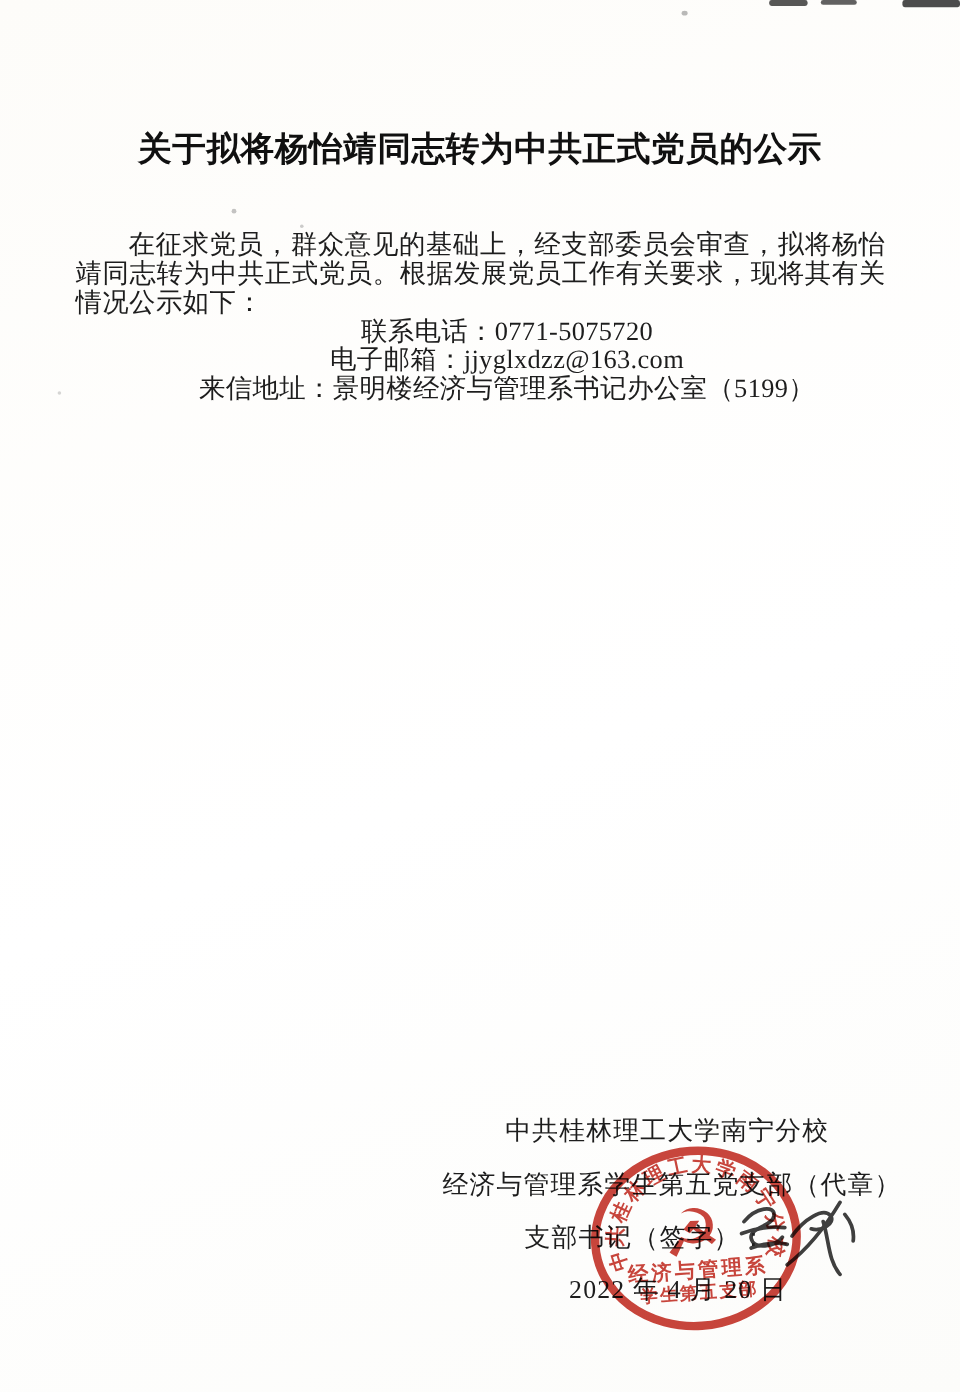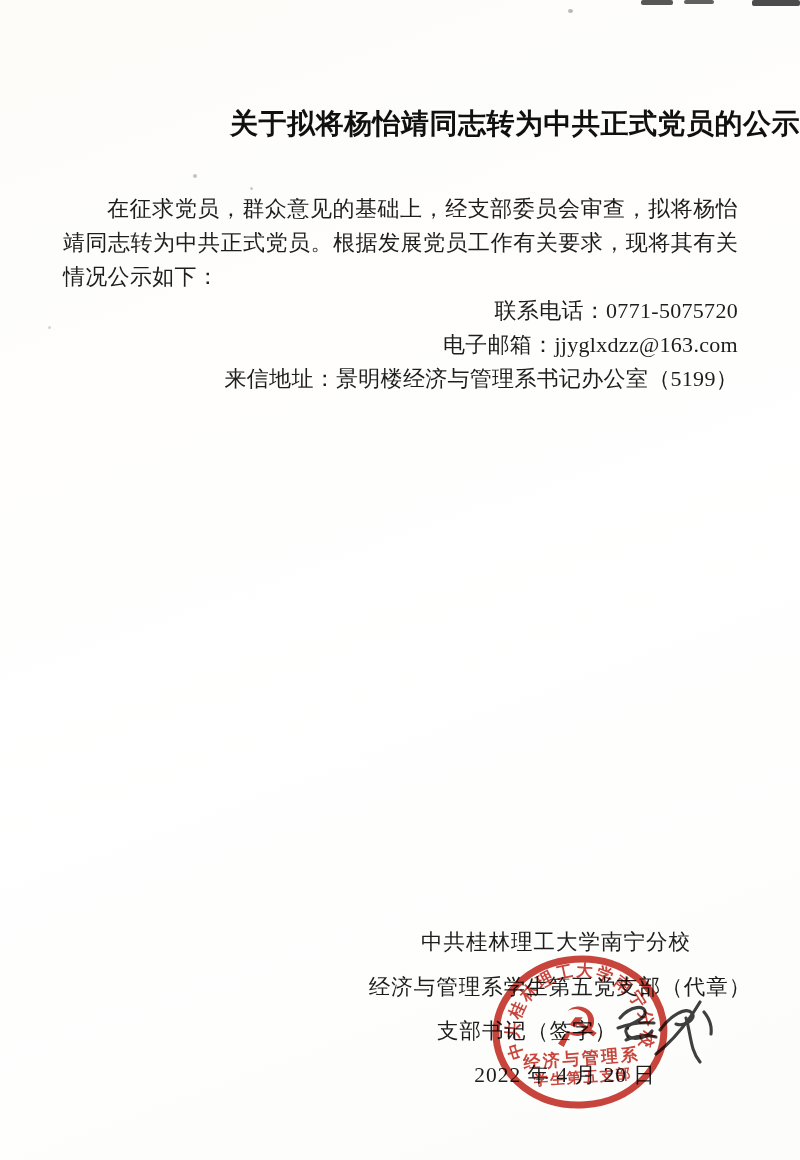--- a/index.html
+++ b/index.html
@@ -8,33 +8,33 @@
     background:#fdfdfb;
     font-family:"Liberation Serif","DejaVu Serif",serif;
   }
   .page{position:absolute;inset:0;background:linear-gradient(160deg,#fdfcf9 0%,#ffffff 55%,#fcfcfa 100%);}
 
   
   .smudge{position:absolute;background:#2e2e2e;border-radius:2px;filter:blur(.6px);}
   .dot{position:absolute;border-radius:50%;}
 
   .title{
-    position:absolute;top:105px;left:0;width:100%;text-align:right;
+    position:absolute;top:105px;left:0;width:100%;text-align:center;
     font-family:"Liberation Sans","DejaVu Sans",sans-serif;
     font-weight:bold;font-size:28px;color:#101010;letter-spacing:.5px;
     margin:0;
   }
 
   .body-text{
     position:absolute;top:192px;left:63px;width:675px;
-    font-size:22px;line-height:34px;color:#1d1d1d;
+    font-size:22px;line-height:24px;color:#1d1d1d;
     text-align:justify;letter-spacing:.3px;
   }
   .body-text p{margin:0;text-indent:2em;}
-  .body-text p.contact{text-align:right;}
+  .body-text p.contact{text-align:center;}
 
   .sig-line{
     position:absolute;white-space:nowrap;color:#1d1d1d;
     font-size:21.5px;letter-spacing:1px;transform:translateX(-50%);
   }
   .sig-org1{top:927px;left:556px;}
   .sig-org2{top:972px;left:560px;}
   .sig-signer{top:1016px;left:437px;transform:none;}
   .sig-date{top:1060px;left:543px;margin-left:22px;}
 

